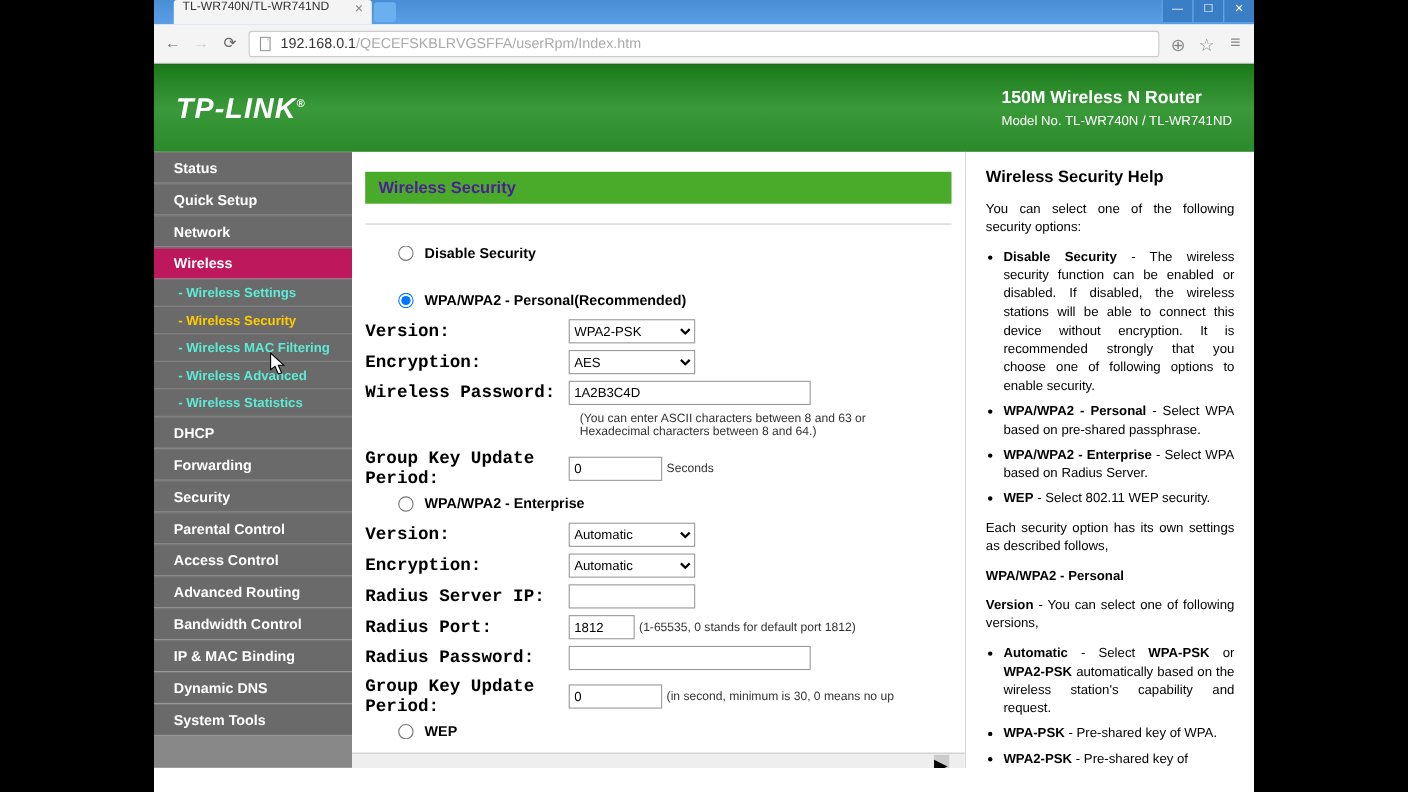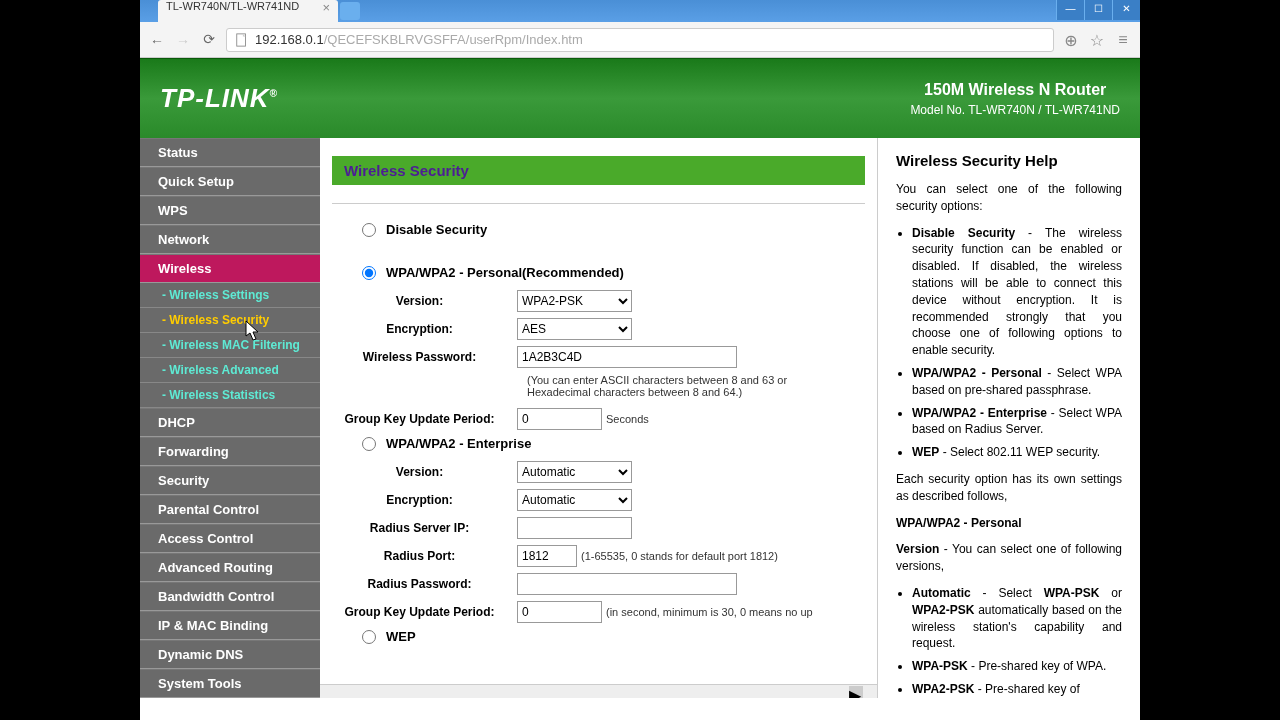--- a/index.html
+++ b/index.html
@@ -20,41 +20,41 @@
 .nav-btn { width: 18px; height: 18px; color: #666; cursor: pointer; font-size: 14px; text-align: center; }
 .addr-bar { flex: 1; height: 24px; border: 1px solid #ccc; border-radius: 3px; display: flex; align-items: center; padding: 0 8px; background: #fff; }
 .addr-icon { width: 14px; height: 14px; margin-right: 6px; }
 .addr-text { font-size: 13px; color: #333; }
 .addr-text .gray { color: #aaa; }
 .tb-icon { width: 18px; height: 18px; color: #888; font-size: 16px; text-align: center; cursor: pointer; }
 
 .header-banner { height: 80px; background: linear-gradient(#1a7a1a, #3a9a3a, #2a8a2a); color: #fff; display: flex; align-items: center; padding: 0 20px; border-top: 1px solid #0a5a0a; }
 .logo { font-size: 26px; font-weight: bold; letter-spacing: 1px; font-style: italic; }
 .logo sup { font-size: 10px; }
-.router-info { margin-left: auto; text-align: center; }
+.router-info { margin-left: auto; text-align: left; }
 .router-title { font-size: 16px; font-weight: bold; }
 .router-model { font-size: 12px; margin-top: 4px; }
 
 .content-area { display: flex; height: 560px; }
 .sidebar { width: 180px; background: #888; overflow-y: auto; }
 .sidebar-item { padding: 6px 18px; font-size: 13px; color: #fff; font-weight: bold; border-bottom: 1px solid #999; border-top: 1px solid #777; cursor: pointer; background: #6a6a6a; }
 .sidebar-item.active { background: #be185d; }
 .sidebar-sub { padding: 5px 18px 5px 22px; font-size: 12px; color: #5eead4; font-weight: bold; cursor: pointer; background: #6a6a6a; border-bottom: 1px solid #888; }
 .sidebar-sub.active { color: #ffcc00; }
 
 .main-panel { flex: 1; background: #fff; padding: 18px 12px; overflow-y: scroll; border-right: 1px solid #ccc; position: relative; }
 .page-title-bar { background: #4aaa2a; color: #4c1d95; padding: 6px 12px; font-size: 15px; font-weight: bold; margin-bottom: 18px; }
 .section-hr { border: none; border-top: 1px solid #ccc; margin-bottom: 18px; }
 
 .opt-row { display: flex; align-items: center; margin-bottom: 10px; padding-left: 30px; }
 .opt-radio { width: 14px; height: 14px; margin-right: 10px; }
 .opt-label { font-size: 13px; font-weight: bold; }
 
 .form-row { display: flex; align-items: center; margin-bottom: 6px; }
-.form-label { width: 185px; text-align: center; padding-right: 10px; font-size: 12px; font-weight: bold; }
+.form-label { width: 185px; text-align: left; padding-right: 10px; font-size: 16px; font-weight: bold; font-family: Liberation Mono, monospace; }
 .form-select { width: 115px; height: 22px; font-size: 12px; border: 1px solid #999; background: #fff; }
 .form-input { width: 220px; height: 22px; font-size: 12px; border: 1px solid #999; padding: 0 4px; }
 .form-input.sm { width: 85px; }
 .form-hint { font-size: 11px; color: #333; margin-left: 4px; }
 .hint-row { margin-left: 195px; font-size: 11px; color: #333; margin-bottom: 10px; max-width: 320px; }
 
 .help-panel { width: 262px; background: #fff; padding: 14px 18px; overflow-y: auto; font-size: 12px; }
 .help-title { font-size: 15px; font-weight: bold; margin-bottom: 12px; }
 .help-panel p { margin-bottom: 10px; line-height: 1.4; text-align: justify; }
 .help-panel ul { margin-left: 16px; margin-bottom: 10px; }
@@ -108,21 +108,20 @@
     <div class="router-info">
       <div class="router-title">150M Wireless N Router</div>
       <div class="router-model">Model No. TL-WR740N / TL-WR741ND</div>
     </div>
   </div>
 
   <div class="content-area">
     <div class="sidebar" id="sidebar">
         <div class="sidebar-item">Status</div>
         <div class="sidebar-item">Quick Setup</div>
-        <div class="sidebar-item">WPS</div>
         <div class="sidebar-item">Network</div>
         <div class="sidebar-item active">Wireless</div>
         <div class="sidebar-sub">- Wireless Settings</div>
         <div class="sidebar-sub active">- Wireless Security</div>
         <div class="sidebar-sub">- Wireless MAC Filtering</div>
         <div class="sidebar-sub">- Wireless Advanced</div>
         <div class="sidebar-sub">- Wireless Statistics</div>
         <div class="sidebar-item">DHCP</div>
         <div class="sidebar-item">Forwarding</div>
         <div class="sidebar-item">Security</div>

